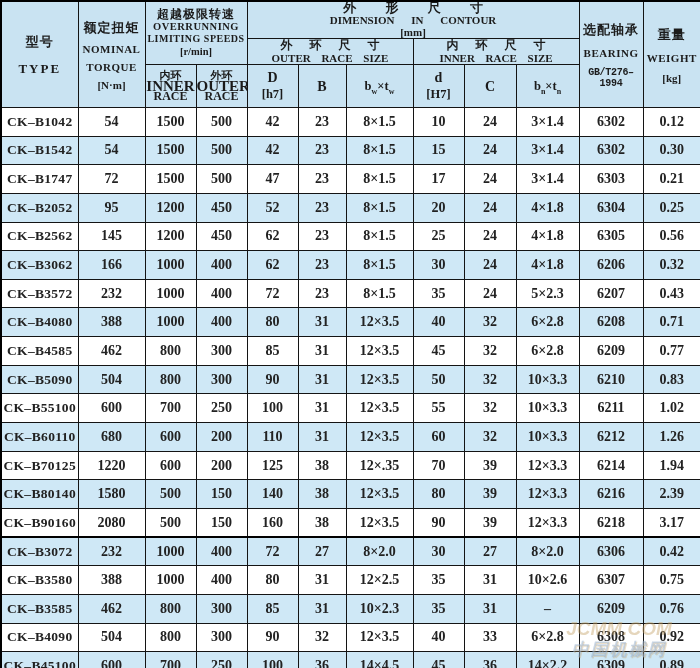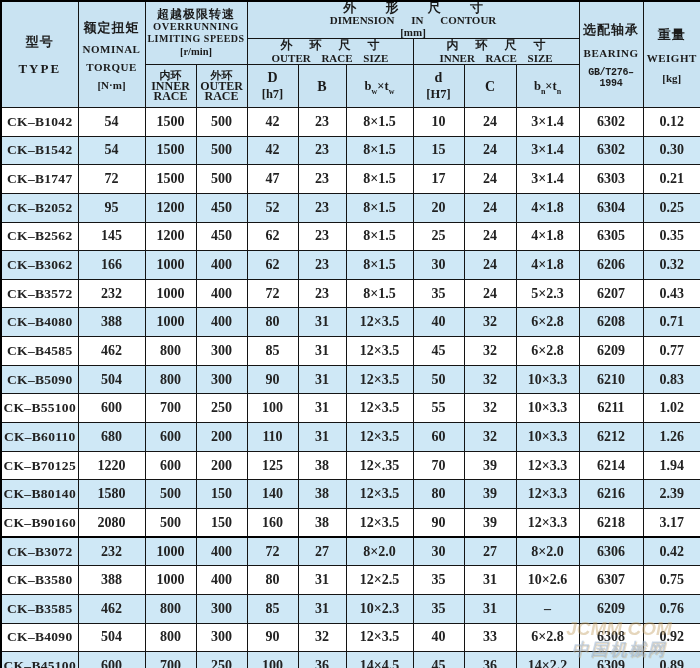--- a/index.html
+++ b/index.html
@@ -37,21 +37,21 @@
     background:var(--header-bg);
     font-weight:normal;
   }
   .hstack span{display:block;}
   .zh{font-size:13px;font-weight:bold;letter-spacing:1px;}
   .zh-wide{font-size:13px;font-weight:bold;letter-spacing:13px;text-indent:13px;}
   .zh-mid{font-size:12px;font-weight:bold;letter-spacing:7px;text-indent:7px;}
   .en{font-size:11px;font-weight:bold;letter-spacing:.5px;}
   .en-wide{font-size:11px;font-weight:bold;word-spacing:14px;}
   .en-mid{font-size:11px;font-weight:bold;word-spacing:8px;}
-  .en-sm{font-size:12px;font-weight:bold;}
+  .en-sm{font-size:15px;font-weight:bold;}
   .en-xs{font-size:12px;font-weight:bold;}
   .unit{font-size:11px;font-weight:bold;}
   .sym{font-size:14px;font-weight:bold;}
   .sym2{font-size:12.5px;font-weight:bold;} .gap6{margin-top:6px;} .gap8{margin-top:8px;} .gap10{margin-top:10px;}
   .gbt{font-size:10px;font-weight:bold;letter-spacing:-0.3px;font-family:Liberation Mono, monospace;}
   tr.hr1 th{height:25px;}
   tr.hr2 th{height:15px;}
   tr.hr3 th{height:43px;}
   tbody td{
     height:28.65px;
@@ -263,21 +263,21 @@
         <td>145</td>
         <td>1200</td>
         <td>450</td>
         <td>62</td>
         <td>23</td>
         <td>8×1.5</td>
         <td>25</td>
         <td>24</td>
         <td>4×1.8</td>
         <td>6305</td>
-        <td>0.35</td>
+        <td>0.56</td>
       </tr>
       <tr class="blue">
         <td class="type-col">CK–B3062</td>
         <td>166</td>
         <td>1000</td>
         <td>400</td>
         <td>62</td>
         <td>23</td>
         <td>8×1.5</td>
         <td>30</td>

